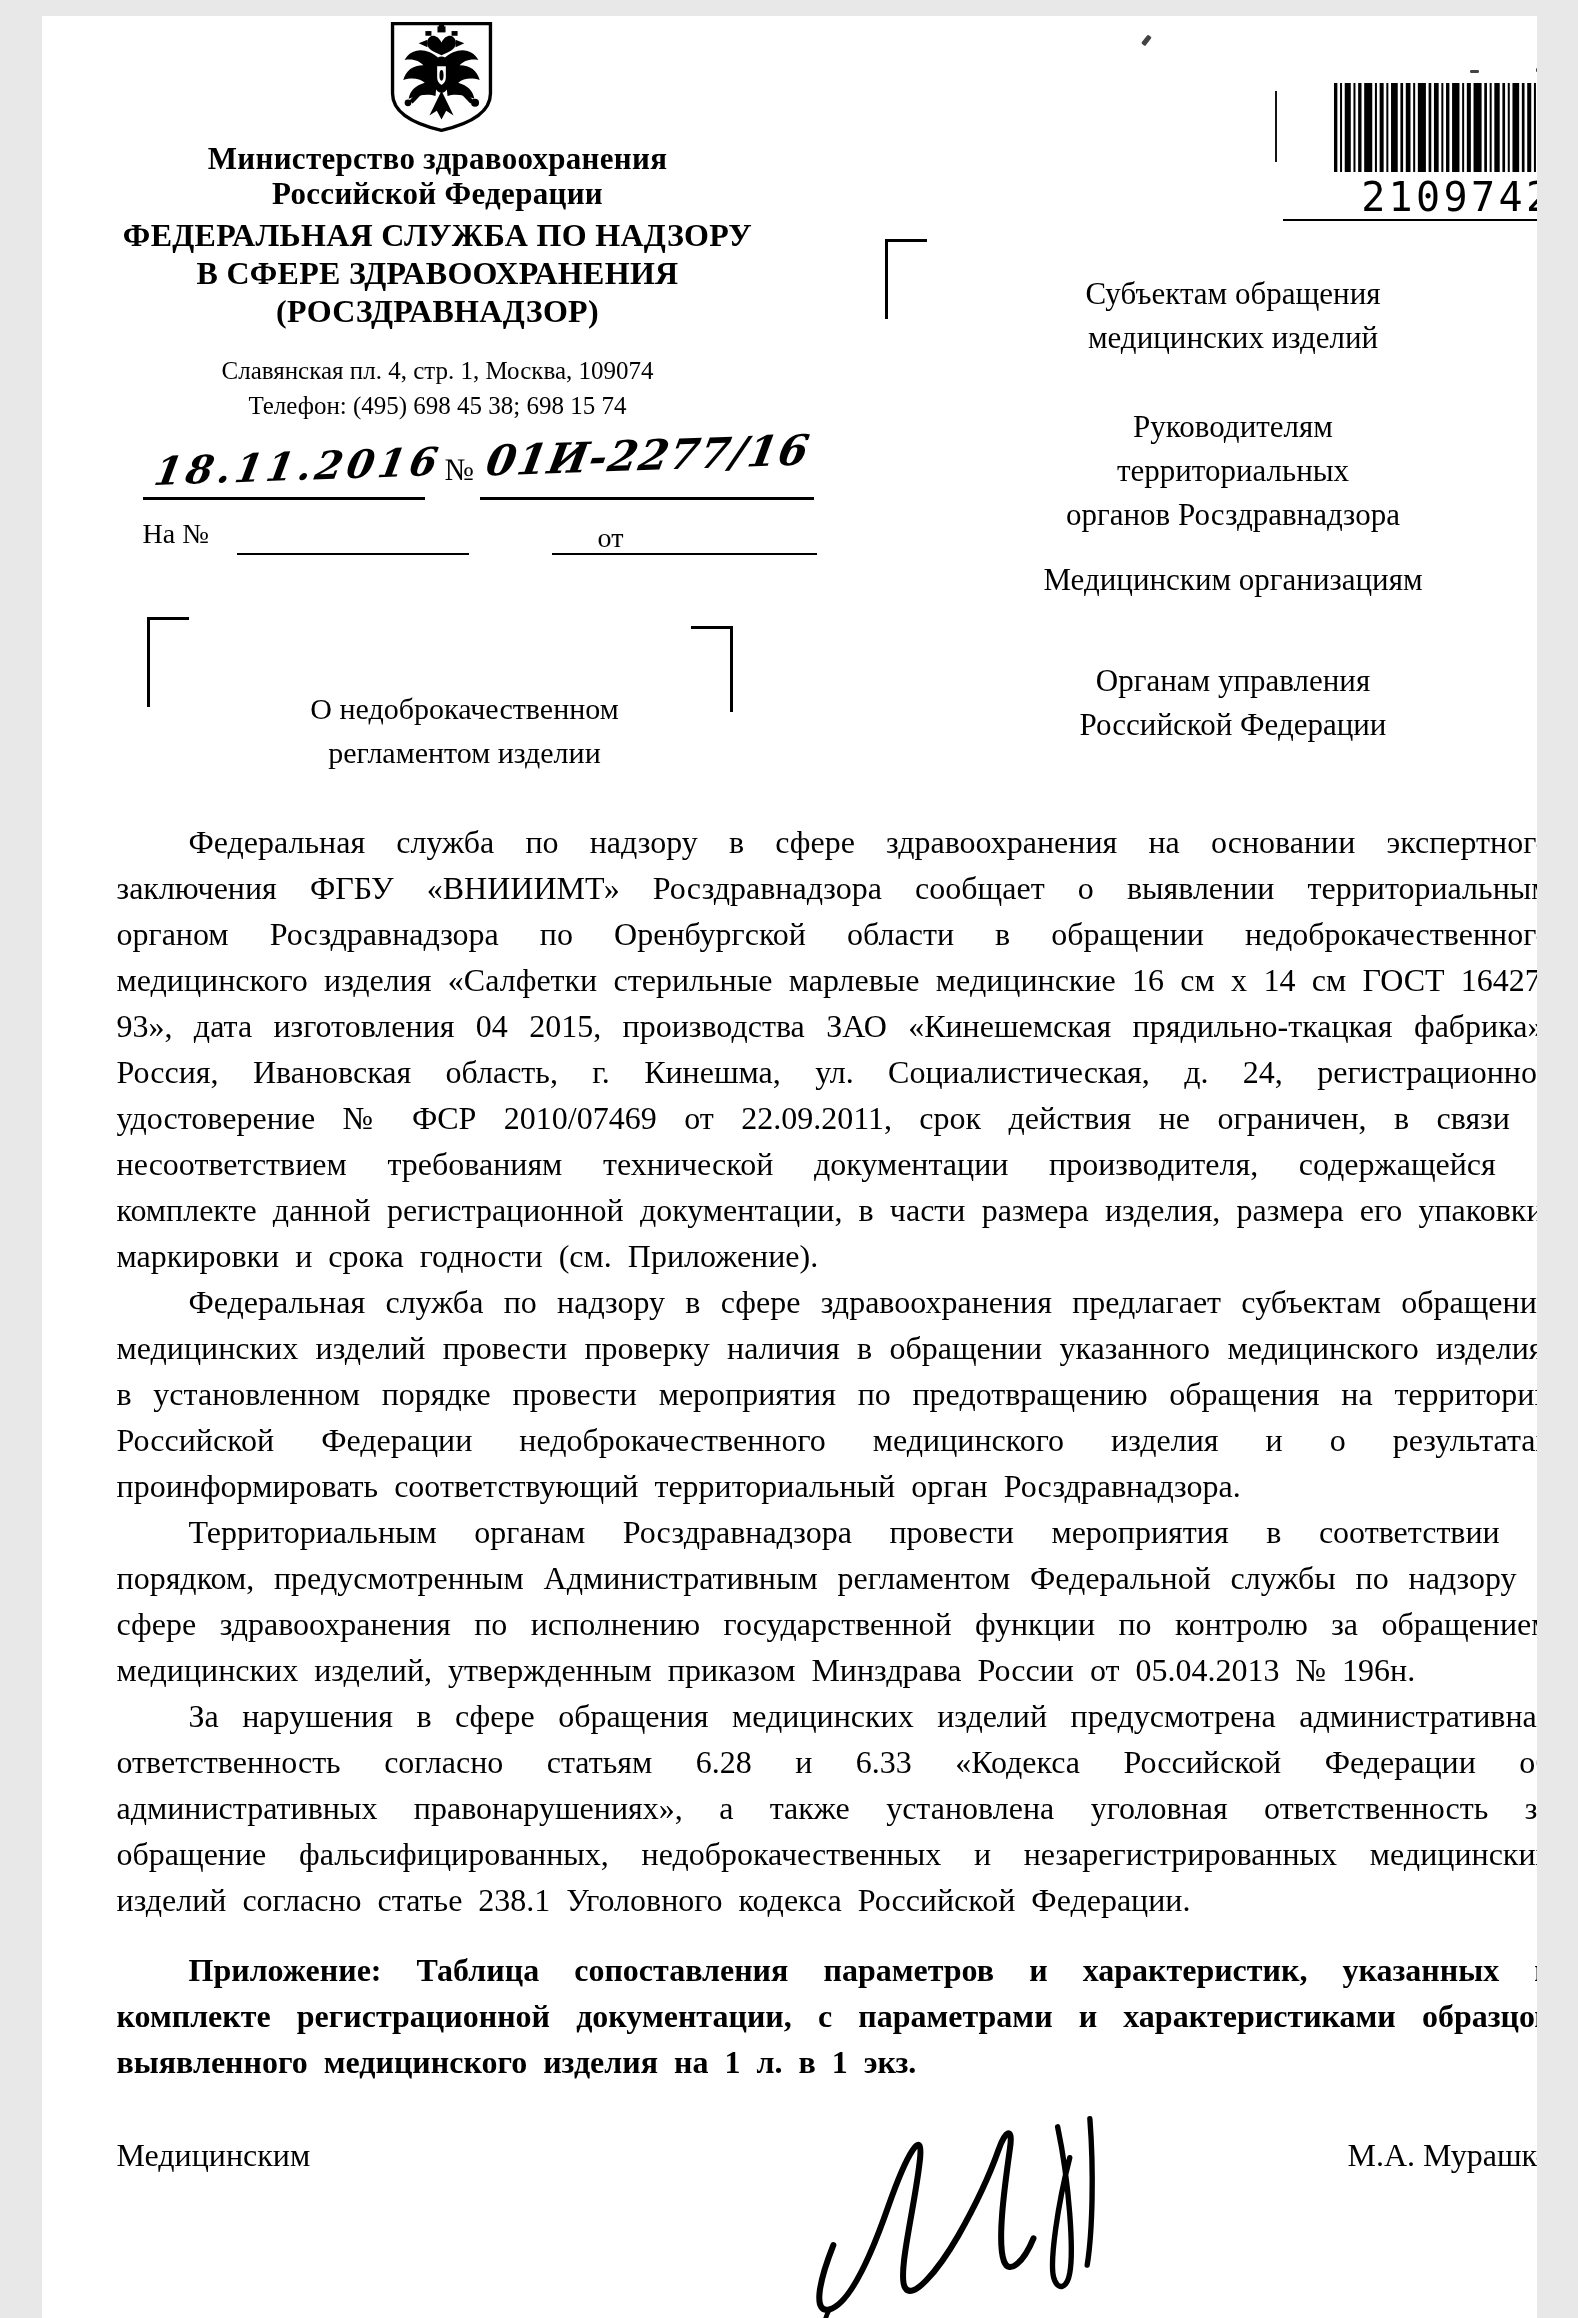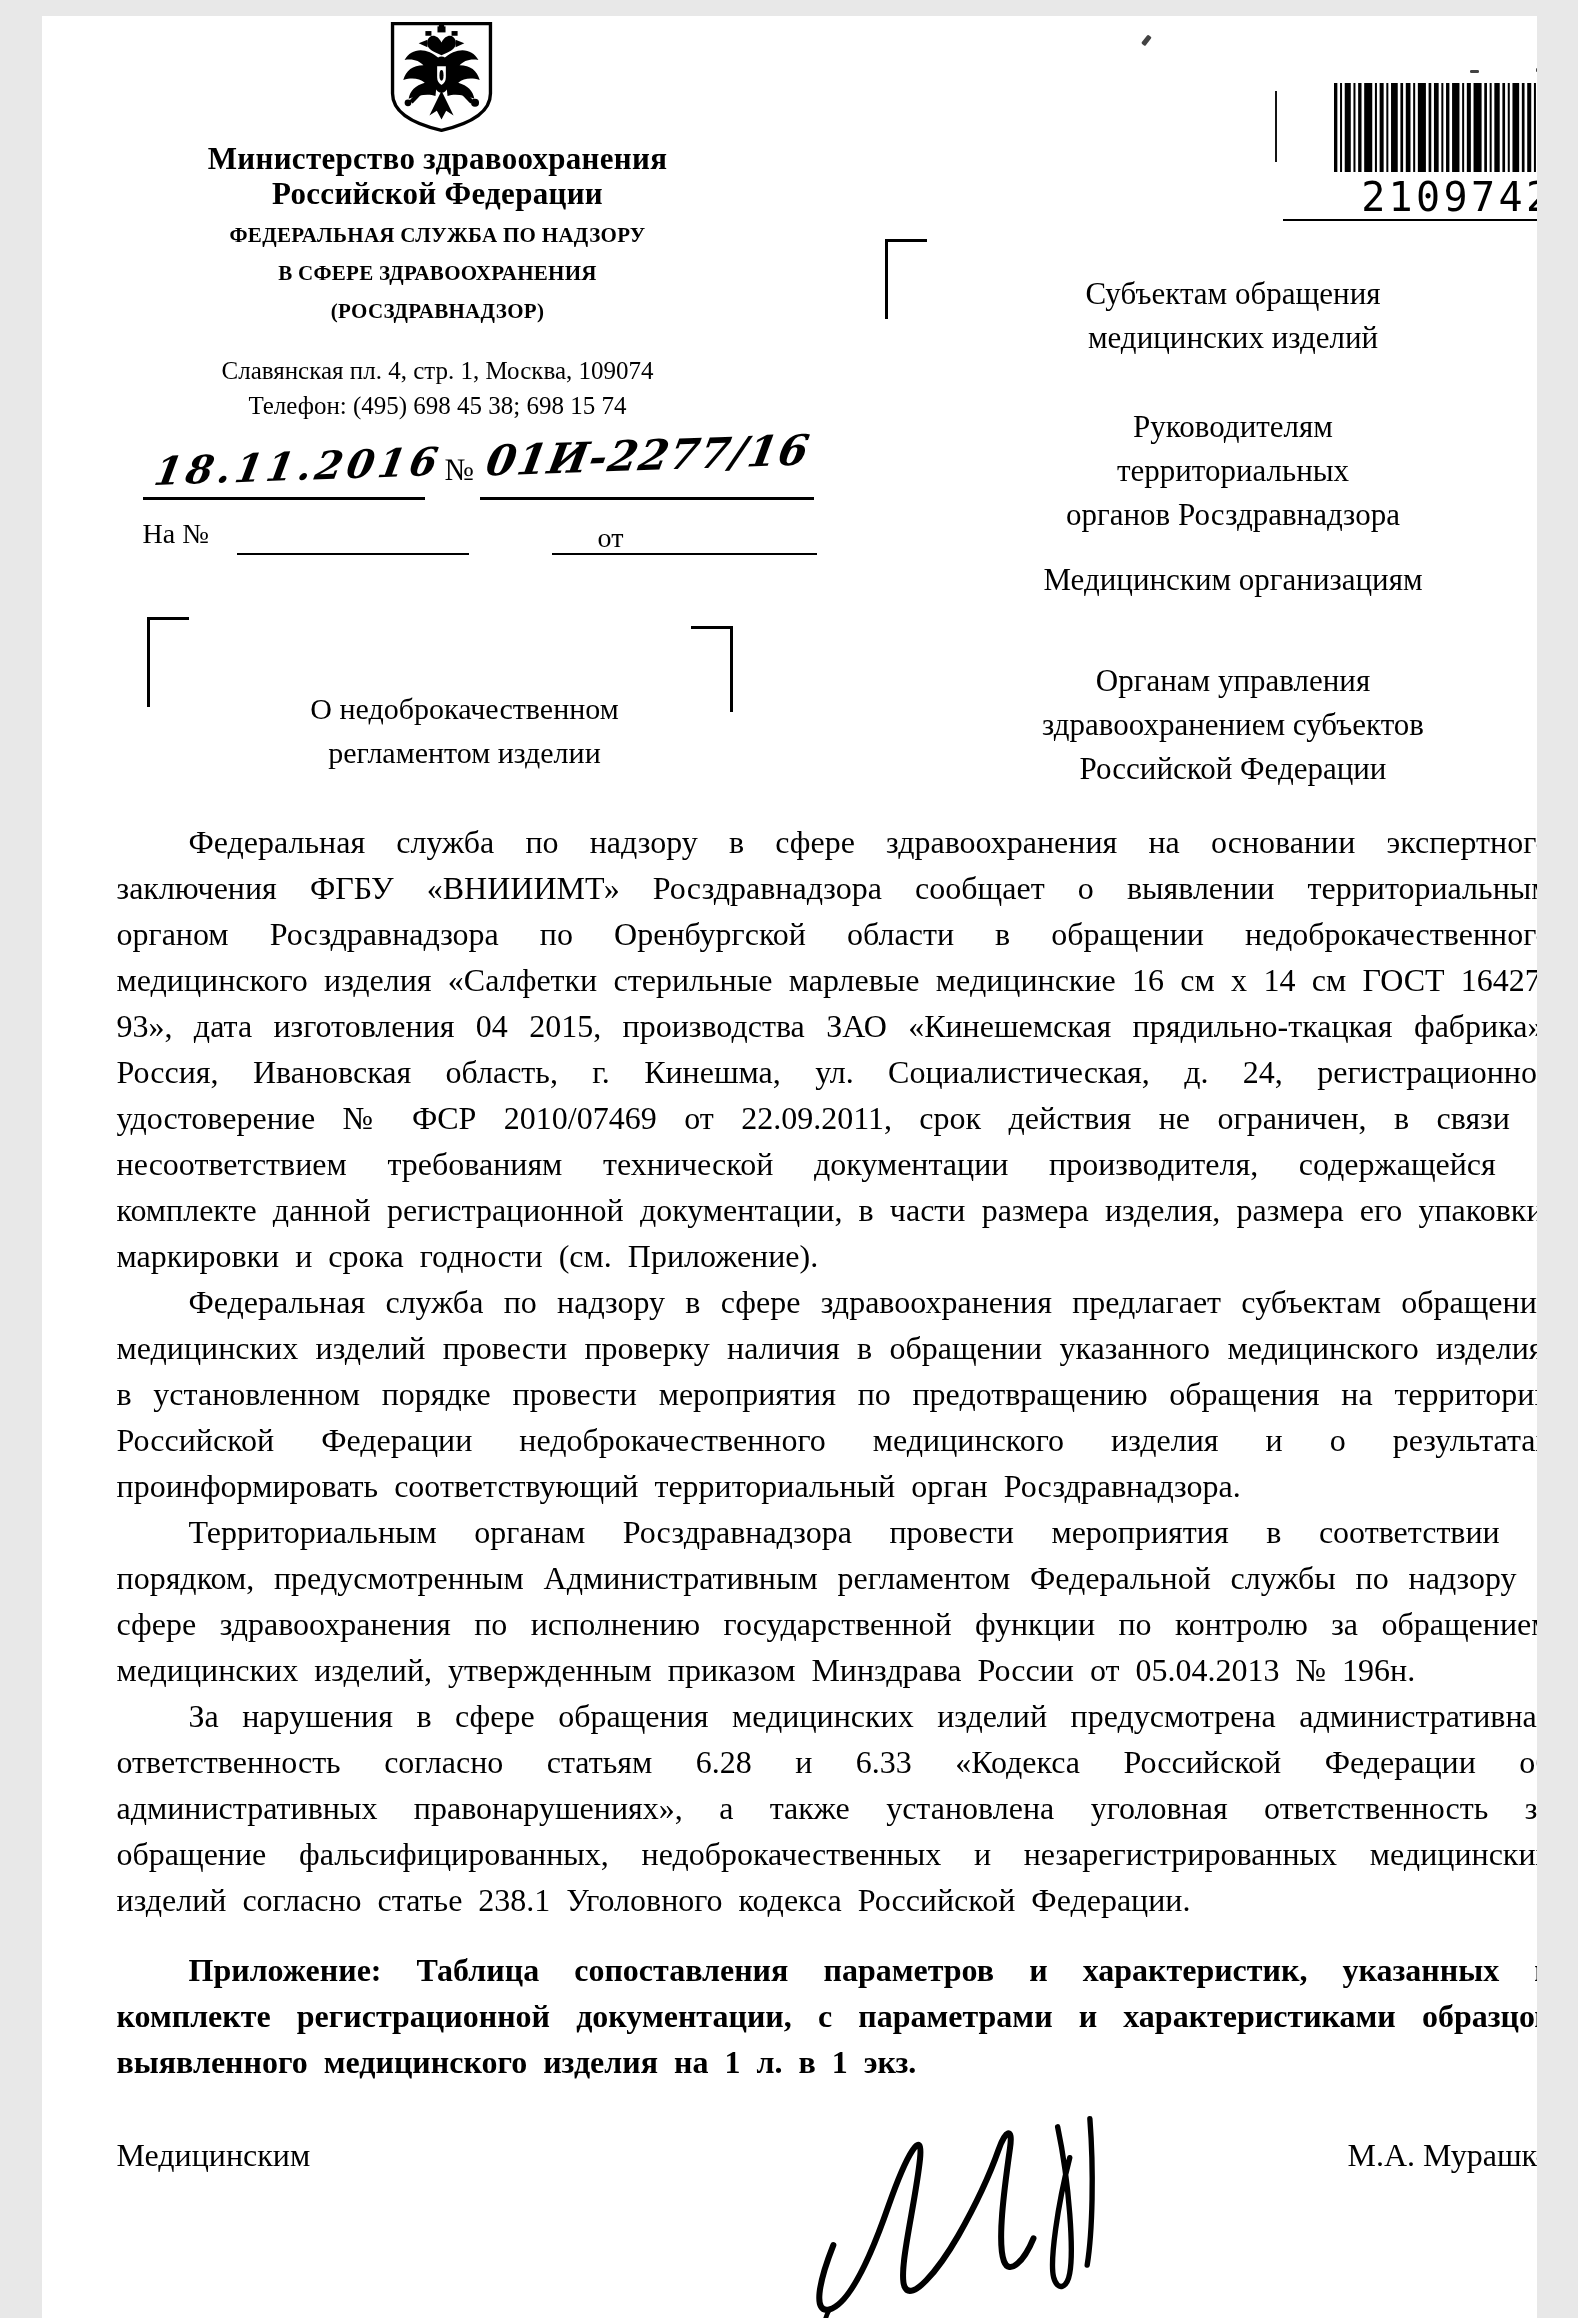--- a/index.html
+++ b/index.html
@@ -14,21 +14,21 @@
   }
   
   .emblem{position:absolute;left:345px;top:5.4px;width:109px;height:112px;}
   .ministry{
     position:absolute;left:94px;top:125px;width:604px;
     text-align:center;font-weight:bold;font-size:31px;line-height:35px;
     letter-spacing:0.3px;
   }
   .agency{
     position:absolute;left:67px;top:200px;width:658px;
-    text-align:center;font-weight:bold;font-size:21px;line-height:38px;
+    text-align:center;font-weight:bold;font-size:32px;line-height:38px;
     letter-spacing:0.3px;
   }
   .addr{
     position:absolute;left:94px;top:337px;width:604px;
     text-align:center;font-size:25px;line-height:35px;
   }
   
   .handwrite{
     font-family:"DejaVu Serif", serif;
     font-style:italic;font-weight:bold;
@@ -217,21 +217,20 @@
   <div class="rec-group rec-3">
     <div>Медицинским организациям</div>
   </div>
   <div class="rec-group rec-2">
     <div>Руководителям</div>
     <div>территориальных</div>
     <div>органов Росздравнадзора</div>
   </div>
   <div class="rec-group rec-4">
     <div>Органам управления</div>
-    <div>здравоохранением субъектов</div>
     <div>Российской Федерации</div>
   </div>
 
   <div class="letter-body">
     <p class="para">Федеральная служба по надзору в сфере здравоохранения на основании экспертного заключения ФГБУ «ВНИИИМТ» Росздравнадзора сообщает о выявлении территориальным органом Росздравнадзора по Оренбургской области в обращении недоброкачественного медицинского изделия «Салфетки стерильные марлевые медицинские 16 см х 14 см ГОСТ 16427-93», дата изготовления 04 2015, производства ЗАО «Кинешемская прядильно-ткацкая фабрика», Россия, Ивановская область, г. Кинешма, ул. Социалистическая, д. 24, регистрационное удостоверение № ФСР 2010/07469 от 22.09.2011, срок действия не ограничен, в связи с несоответствием требованиям технической документации производителя, содержащейся в комплекте данной регистрационной документации, в части размера изделия, размера его упаковки, маркировки и срока годности (см. Приложение).</p>
     <p class="para">Федеральная служба по надзору в сфере здравоохранения предлагает субъектам обращения медицинских изделий провести проверку наличия в обращении указанного медицинского изделия, в установленном порядке провести мероприятия по предотвращению обращения на территории Российской Федерации недоброкачественного медицинского изделия и о результатах проинформировать соответствующий территориальный орган Росздравнадзора.</p>
     <p class="para">Территориальным органам Росздравнадзора провести мероприятия в соответствии с порядком, предусмотренным Административным регламентом Федеральной службы по надзору в сфере здравоохранения по исполнению государственной функции по контролю за обращением медицинских изделий, утвержденным приказом Минздрава России от 05.04.2013 № 196н.</p>
     <p class="para">За нарушения в сфере обращения медицинских изделий предусмотрена административная ответственность согласно статьям 6.28 и 6.33 «Кодекса Российской Федерации об административных правонарушениях», а также установлена уголовная ответственность за обращение фальсифицированных, недоброкачественных и незарегистрированных медицинских изделий согласно статье 238.1 Уголовного кодекса Российской Федерации.</p>
     <p class="para attachment">Приложение: Таблица сопоставления параметров и характеристик, указанных в комплекте регистрационной документации, с параметрами и характеристиками образцов выявленного медицинского изделия на 1 л. в 1 экз.</p>
     <div class="sign-row">

